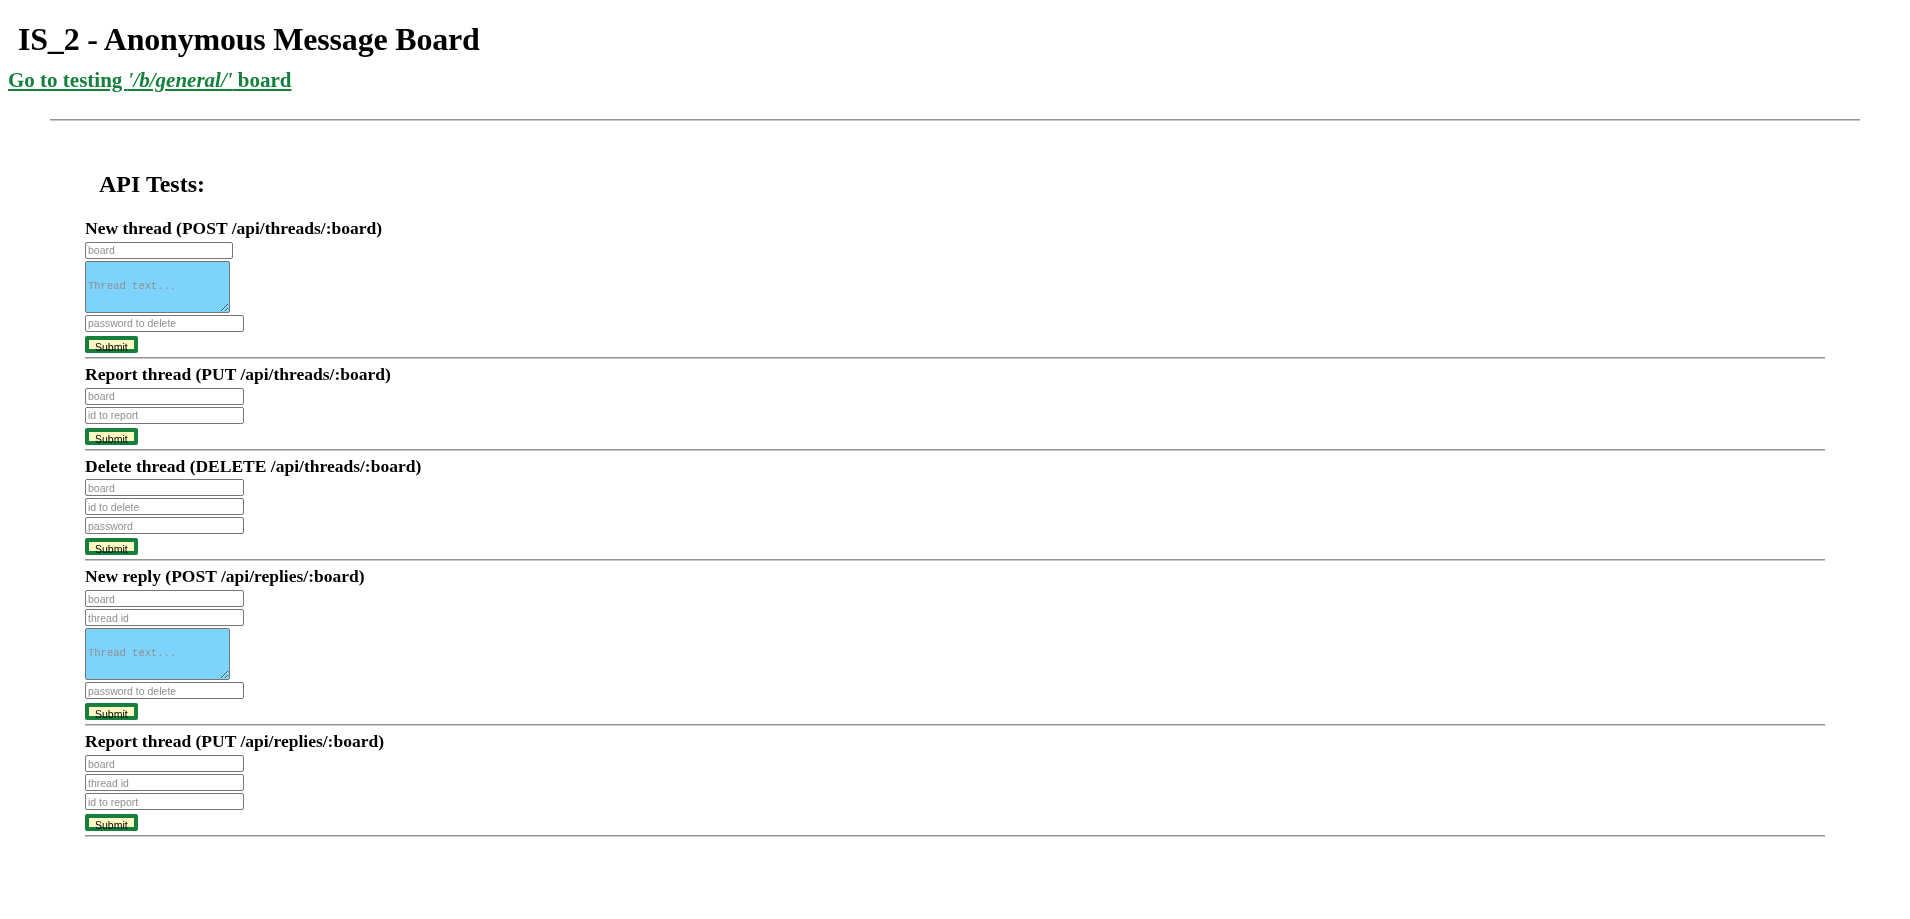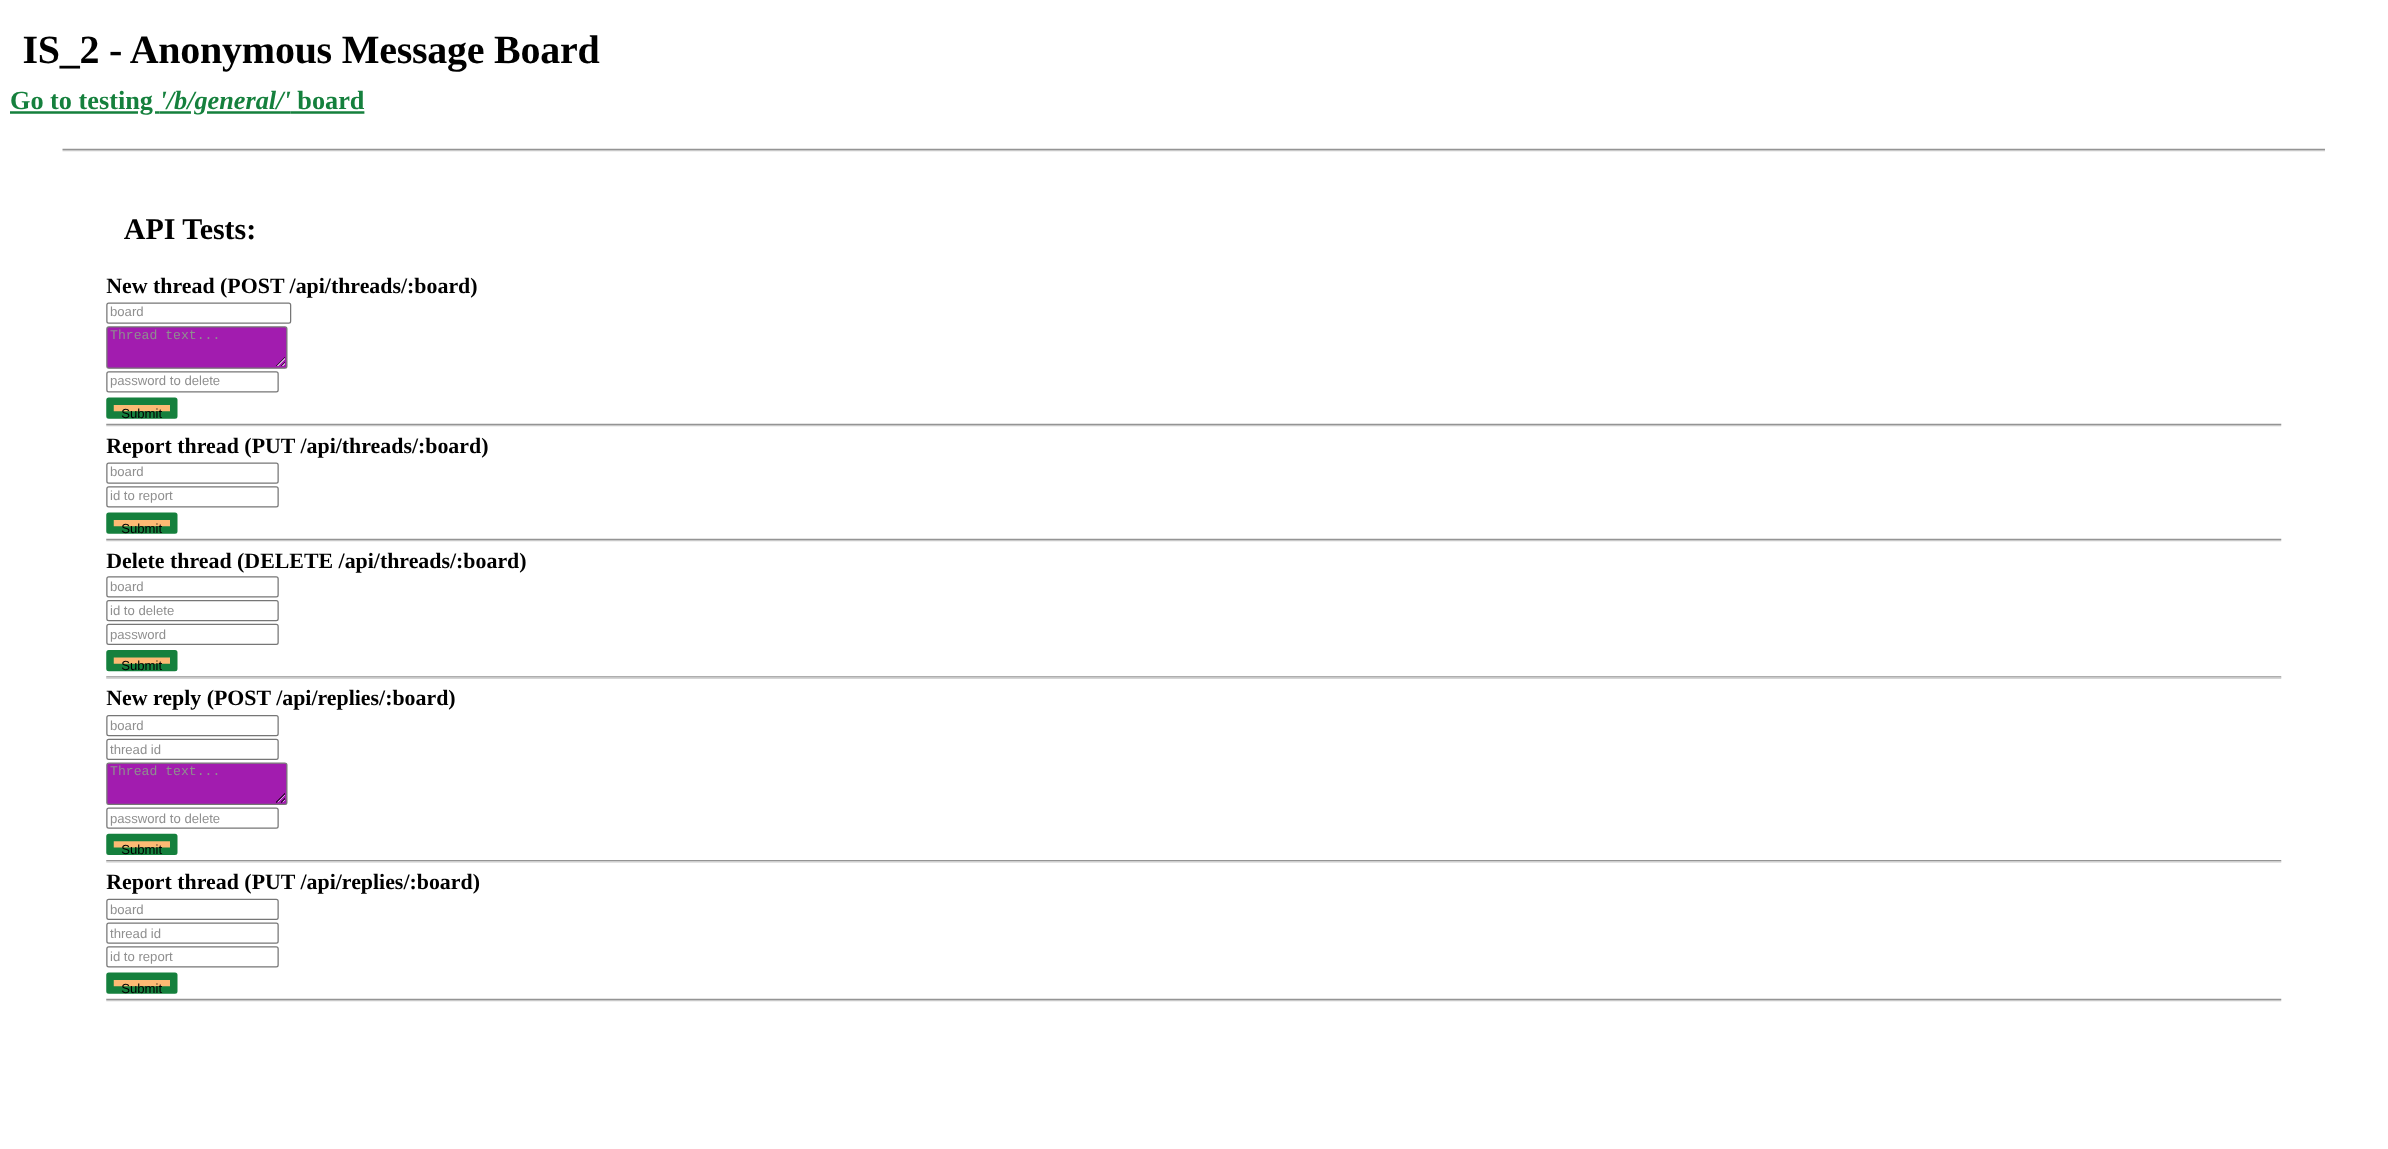--- a/index.html
+++ b/index.html
@@ -80,21 +80,21 @@
 
   .field-row {
     margin: 0;
     padding: 0 0 2px 0;
     line-height: 0;
   }
 
   input.text-field {
     display: block;
     box-sizing: border-box;
-    width: 138px;
+    width: 159px;
     height: 17px;
     padding: 1px 2px;
     margin: 0;
     border: 1px solid #767676;
     border-radius: 2px;
     background: #ffffff;
     font-family: "Liberation Sans", "DejaVu Sans", sans-serif;
     font-size: 10.5px;
     color: #000000;
     line-height: 13px;
@@ -105,49 +105,49 @@
     opacity: 1;
   }
   input.text-field.narrow {
     width: 148px;
   }
 
   textarea.text-area {
     display: block;
     box-sizing: border-box;
     width: 145px;
-    height: 34px;
-    padding: 1px 2px;
+    height: 52px;
+    padding: 18px 2px;
     margin: 0;
     border: 1px solid #767676;
     border-radius: 2px;
-    background: #a21caf;
+    background: #7dd3fc;
     font-family: "Liberation Mono", "DejaVu Sans Mono", monospace;
     font-size: 10.5px;
     color: #000000;
     line-height: 13px;
     resize: both;
     overflow: hidden;
     outline: none;
   }
   textarea.text-area::placeholder {
     color: #8f8f8f;
     opacity: 1;
   }
 
   button.submit-btn {
     display: block;
     box-sizing: border-box;
     margin: 2px 0 0 0;
     padding: 1px 6px 2px 6px;
     min-width: 39px;
     height: 17px;
-    border: 6px solid #15803d;
+    border: 4px solid #15803d;
     border-radius: 2px;
-    background: #fdba74;
+    background: #fef9c3;
     font-family: "Liberation Sans", "DejaVu Sans", sans-serif;
     font-size: 10.5px;
     color: #000000;
     line-height: 12px;
     cursor: pointer;
   }
 
   .form-rule {
     border: none;
     border-top: 1px solid #949494;

